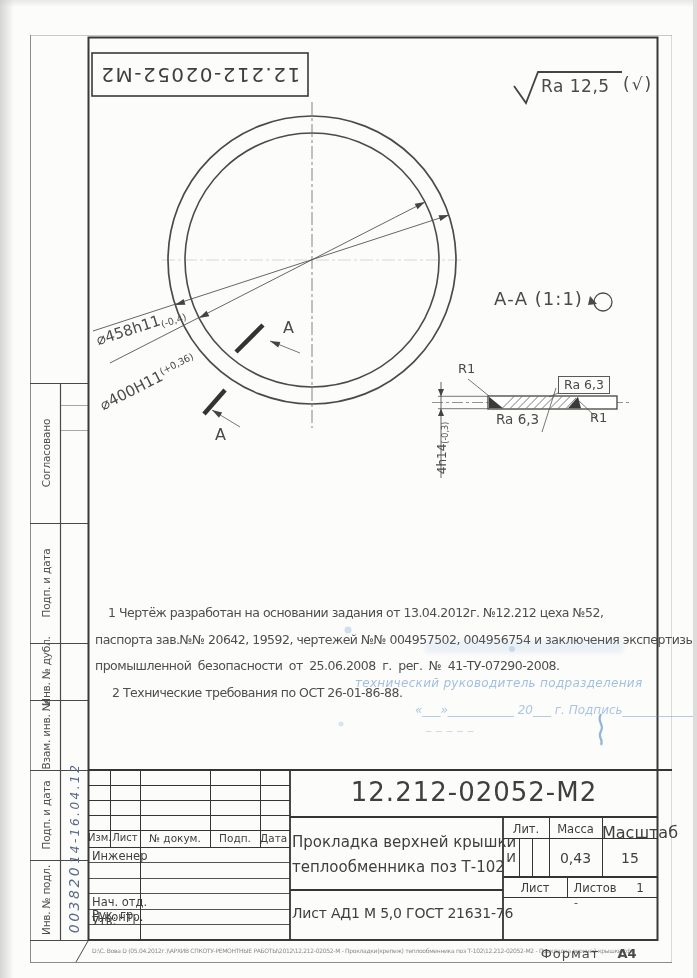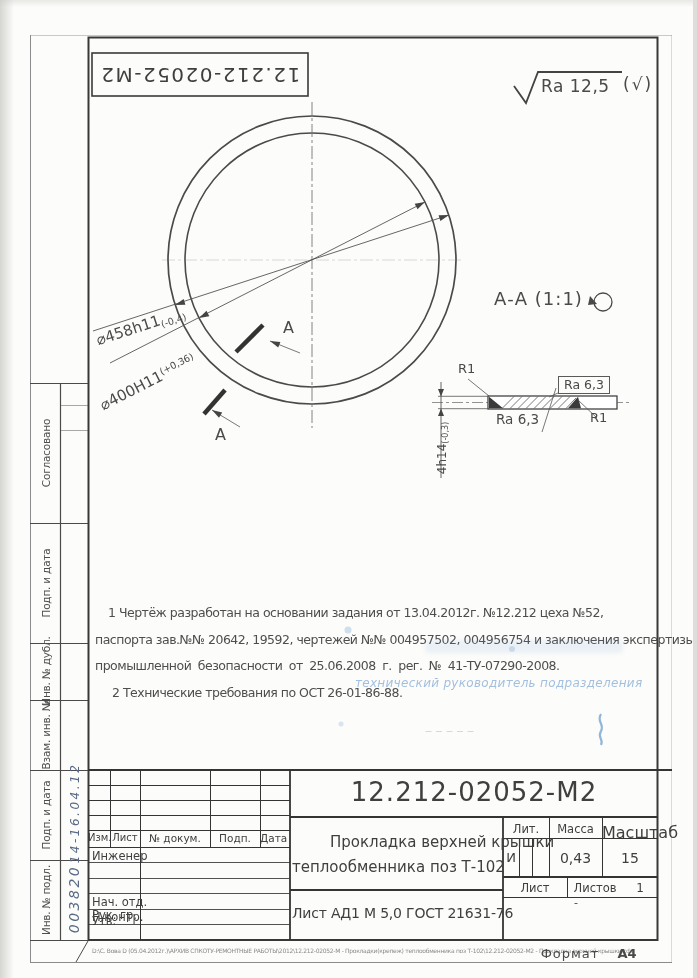--- a/index.html
+++ b/index.html
@@ -182,20 +182,21 @@
     <span>4h14</span><span class="tol" style="font-size:8px;top:2px;">(-0,3)</span>
   </div>
 
   <div class="t note" style="left:108px;top:605px;">1  Чертёж разработан на основании задания от 13.04.2012г.  №12.212 цеха №52,</div>
   <div class="t note" style="left:95px;top:632px;">паспорта зав.№№ 20642, 19592, чертежей №№ 004957502, 004956754 и заключения экспертизы</div>
   <div class="t note" style="left:95px;top:658px;word-spacing:3px;">промышленной безопасности от 25.06.2008 г.   рег. № 41-ТУ-07290-2008.</div>
   <div class="t note" style="left:112px;top:685px;">2  Технические требования по ОСТ 26-01-86-88.</div>
 
   <div class="smudge" style="left:425px;top:640px;width:198px;height:13px;"></div>
   <div class="t blue" style="left:355px;top:676px;font-size:12px;opacity:.55;letter-spacing:.3px;">технический руководитель подразделения</div>
+  <div class="t blue" style="left:415px;top:703px;font-size:12px;opacity:.5;">«___»___________ 20___ г.  Подпись____________</div>
   <div class="t blue" style="left:425px;top:724px;font-size:11px;opacity:.38;">‒  ‒   ‒ ‒ ‒</div>
 
   <div class="t side-label vrot" style="left:46px;top:453px;">Согласовано</div>
   <div class="t side-label vrot" style="left:46px;top:583px;">Подп. и дата</div>
   <div class="t side-label vrot" style="left:46px;top:671px;">Инв. № дубл.</div>
   <div class="t side-label vrot" style="left:46px;top:735px;">Взам. инв. №</div>
   <div class="t side-label vrot" style="left:46px;top:815px;">Подп. и дата</div>
   <div class="t side-label vrot" style="left:46px;top:900px;">Инв. № подл.</div>
   <div class="t handw vrot" style="left:75px;top:813px;font-size:12px;">14-16.04.12</div>
   <div class="t handw vrot" style="left:74px;top:899px;font-size:14px;">003820</div>
@@ -204,21 +205,21 @@
   <div class="t c tb" style="left:88px;top:832px;width:22px;font-size:10px;">Изм.</div>
   <div class="t c tb" style="left:110px;top:832px;width:30px;font-size:10px;">Лист</div>
   <div class="t c tb" style="left:140px;top:832px;width:70px;font-size:10.5px;">№ докум.</div>
   <div class="t c tb" style="left:210px;top:832px;width:50px;font-size:10.5px;">Подп.</div>
   <div class="t c tb" style="left:260px;top:832px;width:14px;font-size:10.5px;">Дата</div>
   <div class="t tb" style="left:92px;top:849px;font-size:11.5px;">Инженер</div>
   <div class="t tb" style="left:92px;top:864px;font-size:11.5px;margin-top:44px;">Рук. гр.</div>
   <div class="t tb" style="left:92px;top:895px;font-size:11.5px;">Нач. отд.</div>
   <div class="t tb" style="left:92px;top:910px;font-size:11.5px;">Н.контр.</div>
   <div class="t tb" style="left:92px;top:914px;font-size:11.5px;">Утв.</div>
-  <div class="t c tb" style="left:292px;top:833px;width:209px;font-size:15px;padding-left:38px;">Прокладка верхней крышки</div>
+  <div class="t c tb" style="left:292px;top:833px;width:209px;font-size:15px;">Прокладка верхней крышки</div>
   <div class="t c tb" style="left:292px;top:858px;width:209px;font-size:15px;">теплообменника поз Т-102</div>
   <div class="t c tb" style="left:292px;top:905px;width:209px;font-size:14px;letter-spacing:-.2px;">Лист АД1 М 5,0 ГОСТ 21631-76</div>
   <div class="t c tb" style="left:503px;top:822px;width:46px;font-size:11.5px;">Лит.</div>
   <div class="t c tb" style="left:549px;top:822px;width:53px;font-size:11.5px;">Масса</div>
   <div class="t c tb" style="left:602px;top:823px;width:48px;font-size:16px;">Масштаб</div>
   <div class="t c tb" style="left:503px;top:850px;width:16px;font-size:13px;">И</div>
   <div class="t c tb" style="left:549px;top:850px;width:53px;font-size:14px;">0,43</div>
   <div class="t c tb" style="left:602px;top:850px;width:56px;font-size:14px;">15</div>
   <div class="t c tb" style="left:503px;top:881px;width:64px;font-size:11.5px;">Лист</div>
   <div class="t c tb" style="left:570px;top:881px;width:50px;font-size:11.5px;">Листов</div>

